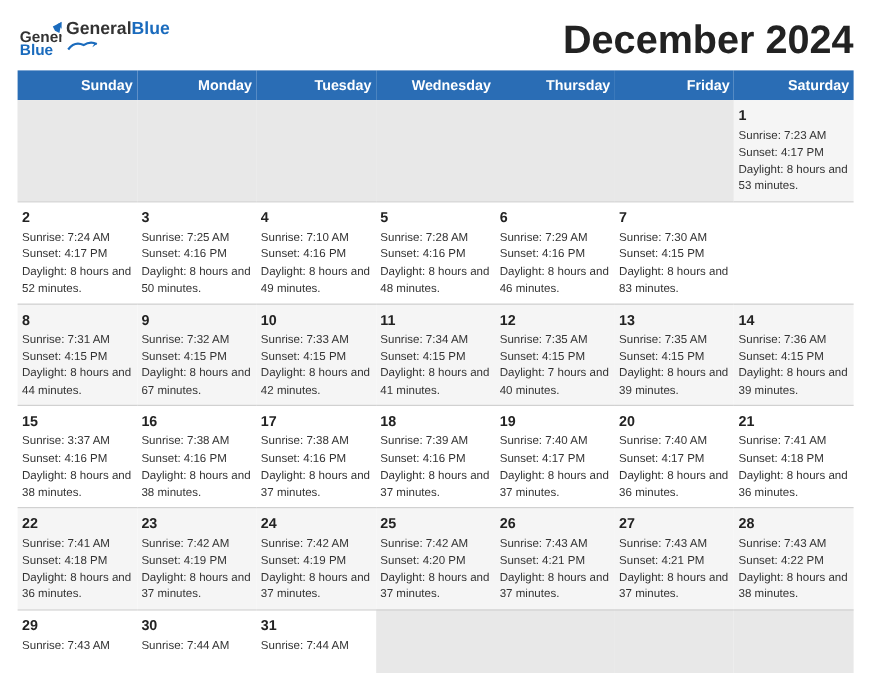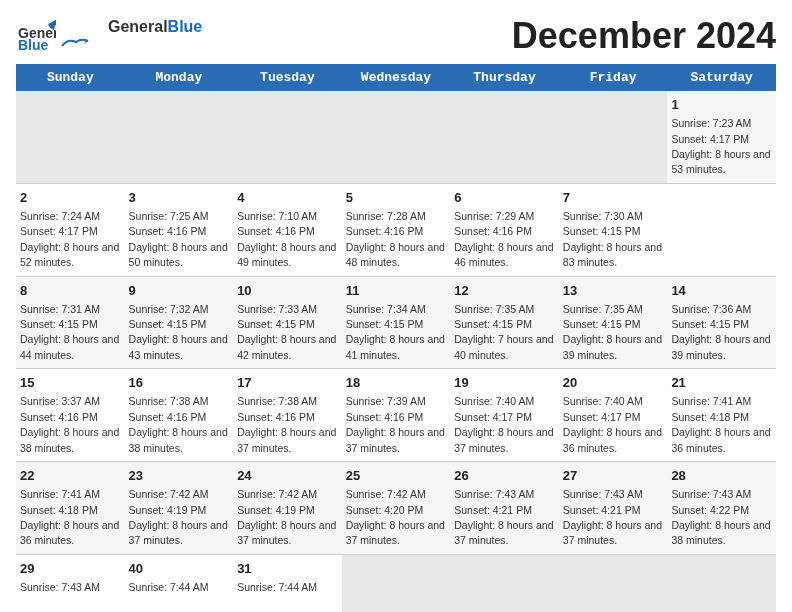--- a/index.html
+++ b/index.html
@@ -38,24 +38,23 @@
     }
     table {
       width: 100%;
       border-collapse: collapse;
       font-size: 11px;
     }
     thead th {
       background-color: #2a6db5;
       color: #fff;
       padding: 6px 4px;
-      text-align: center;
+      text-align: right;
       font-size: 13px;
       font-weight: bold;
-      font-family: Liberation Mono, monospace;
     }
     tbody tr {
       border-bottom: 1px solid #ccc;
     }
     tbody tr:nth-child(odd) {
       background-color: #f5f5f5;
     }
     tbody tr:nth-child(even) {
       background-color: #ffffff;
     }
@@ -85,21 +84,21 @@
 
 <div class="header-area">
   <div class="logo">
     <svg width="40" height="40" viewBox="0 0 40 40">
       <text x="2" y="22" font-size="14" font-weight="bold" fill="#333">General</text>
       <text x="2" y="34" font-size="14" font-weight="bold" fill="#1a6bbd">Blue</text>
       <polygon points="32,8 40,4 38,14 34,12" fill="#1a6bbd"></polygon>
       <polygon points="36,6 44,2 42,12" fill="#1a6bbd"></polygon>
     </svg>
     <div>
-      <div style="font-size:16px; font-weight:bold; line-height:1.1;margin-left:48px;">
+      <div style="font-size:16px; font-weight:bold; line-height:1.1;">
         <span style="color:#333;">General</span><span style="color:#1a6bbd;">Blue</span>
       </div>
       <svg width="30" height="14">
         <path d="M2,10 Q8,2 16,6 Q22,2 28,5" stroke="#1a6bbd" stroke-width="2" fill="none"></path>
         <polygon points="28,5 24,8 26,4" fill="#1a6bbd"></polygon>
       </svg>
     </div>
   </div>
   <div class="title-area">
     <div class="month-title">December 2024</div>
@@ -175,21 +174,21 @@
         <td>
           <span class="day-num">8</span>
           <span class="day-info">Sunrise: 7:31 AM</span><br>
           <span class="day-info">Sunset: 4:15 PM</span><br>
           <span class="day-info">Daylight: 8 hours and 44 minutes.</span>
         </td>
         <td>
           <span class="day-num">9</span>
           <span class="day-info">Sunrise: 7:32 AM</span><br>
           <span class="day-info">Sunset: 4:15 PM</span><br>
-          <span class="day-info">Daylight: 8 hours and 43 minutes.</span>
+          <span class="day-info">Daylight: 8 hours and 67 minutes.</span>
         </td>
         <td>
           <span class="day-num">10</span>
           <span class="day-info">Sunrise: 7:33 AM</span><br>
           <span class="day-info">Sunset: 4:15 PM</span><br>
           <span class="day-info">Daylight: 8 hours and 42 minutes.</span>
         </td>
         <td>
           <span class="day-num">11</span>
           <span class="day-info">Sunrise: 7:34 AM</span><br>
@@ -304,21 +303,21 @@
         </td>
       </tr>
       <tr>
         <td>
           <span class="day-num">29</span>
           <span class="day-info">Sunrise: 7:43 AM</span><br>
           <br>
           
         </td>
         <td>
-          <span class="day-num">40</span>
+          <span class="day-num">30</span>
           <span class="day-info">Sunrise: 7:44 AM</span><br>
           <br>
           
         </td>
         <td>
           <span class="day-num">31</span>
           <span class="day-info">Sunrise: 7:44 AM</span><br>
           <br>
           
         </td>

